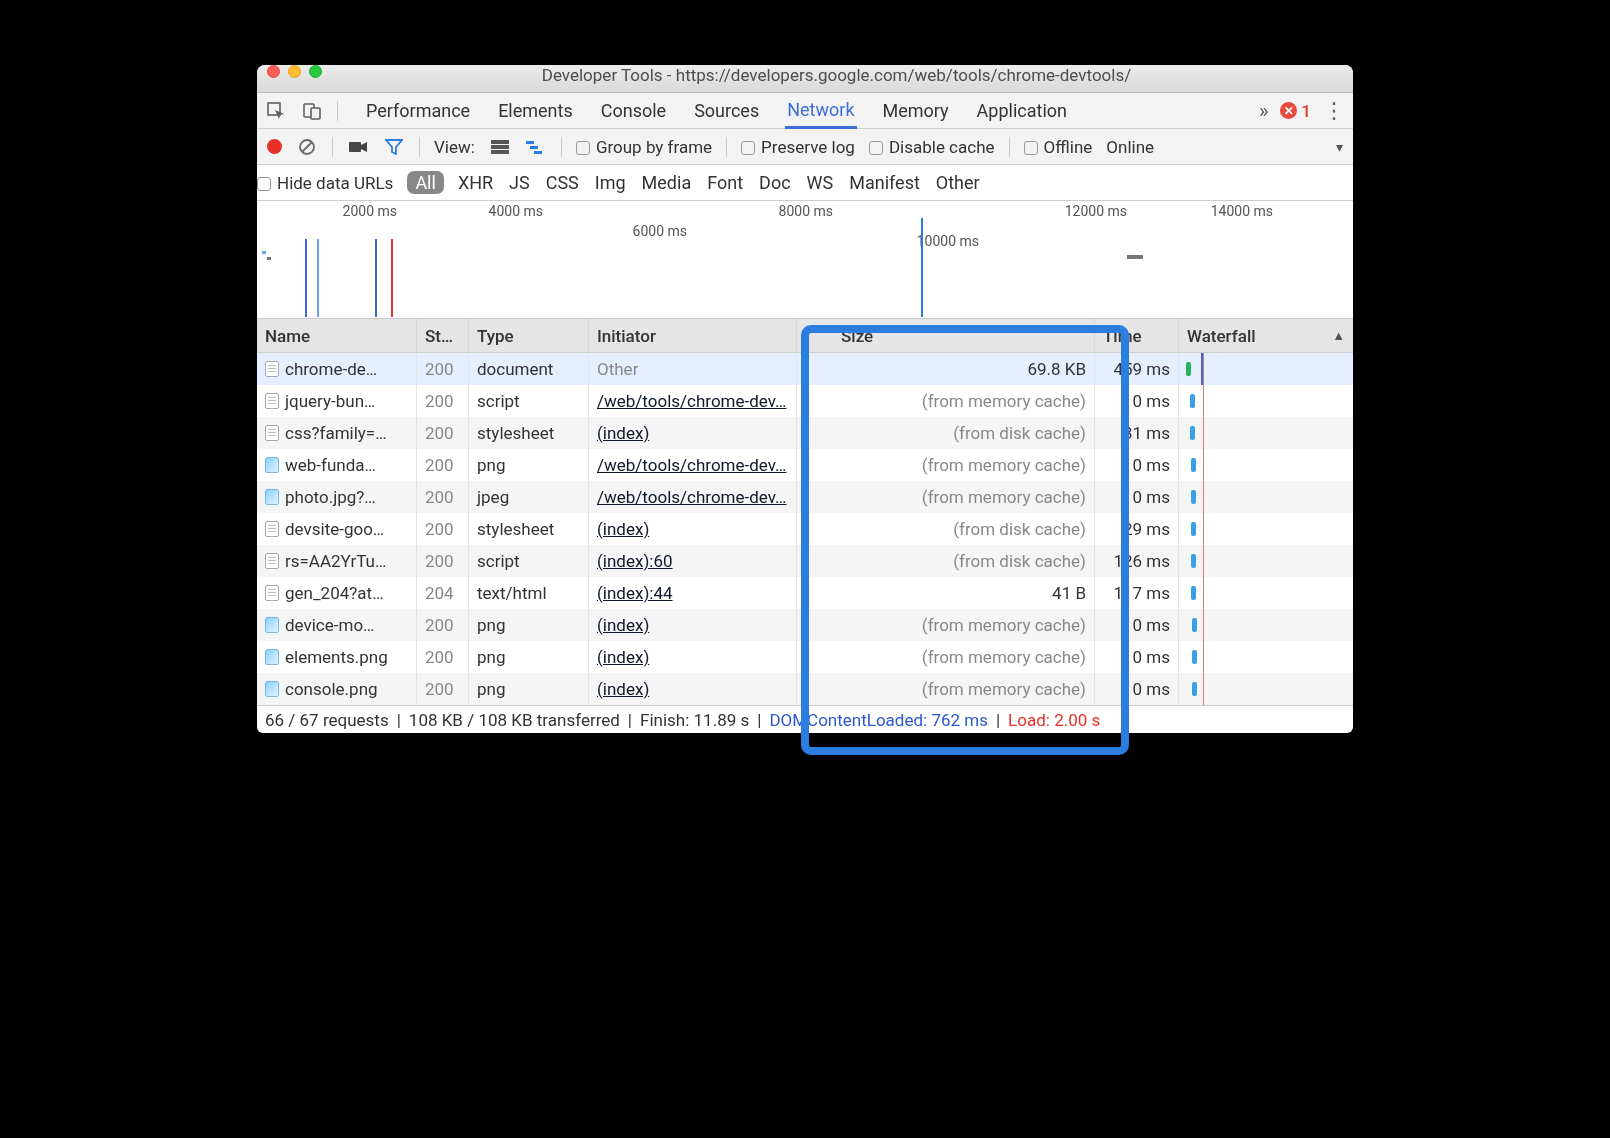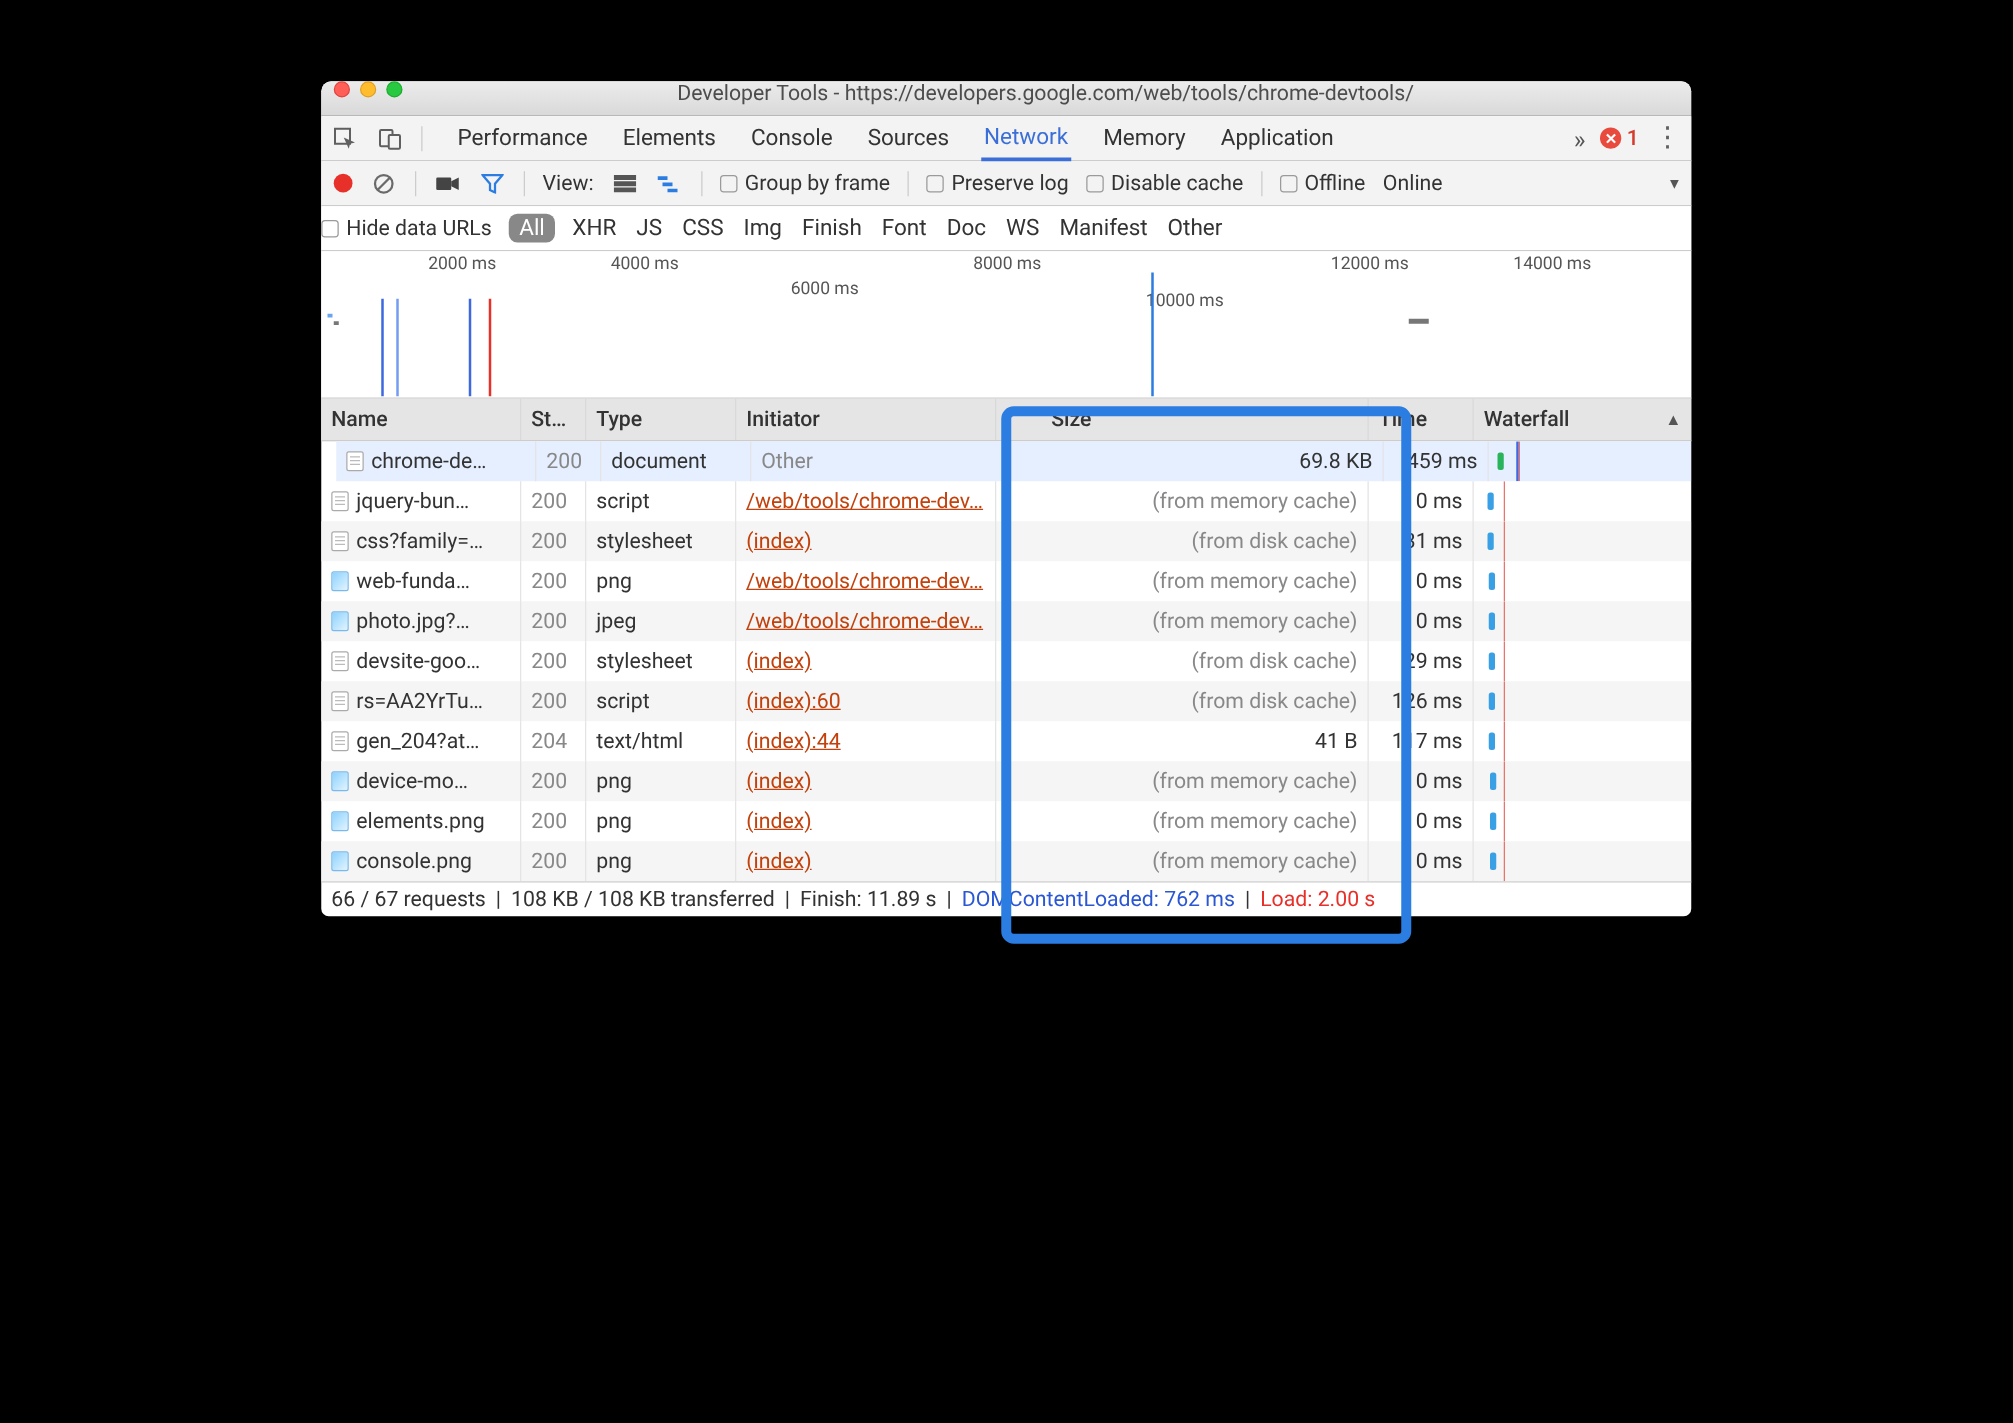--- a/index.html
+++ b/index.html
@@ -99,25 +99,25 @@
   .grid-head {
     background:#e5e5e5; border-bottom:1px solid #ccc; height:34px; font-size:17px; color:#333; font-weight:500;
   }
   .grid-head > div { padding:0 8px; border-right:1px solid #d9d9d9; height:100%; display:flex; align-items:center; overflow:hidden; white-space:nowrap; }
   .grid-head > div:last-child { border-right:none; }
   .grid-head .waterfall-head { justify-content:space-between; }
   .sort-arrow { color:#555; font-size:13px;}
   .rows { max-height: 360px; overflow:hidden; }
   .grid-row { height:32px; font-size:17px; color:#333;}
   .grid-row.alt { background:#f5f5f5; }
-  .grid-row.sel { background:#e6efff;margin-left:12px; }
+  .grid-row.sel { background:#e6efff; }
   .grid-row > div { padding:0 8px; border-right:1px solid #e4e4e4; height:100%; display:flex; align-items:center; white-space:nowrap; overflow:hidden; text-overflow:ellipsis; }
   .grid-row > div:last-child{ border-right:none;}
   .c-status{ color:#888;}
-  .c-init{ color:#c2410c; text-decoration:underline;}
+  .c-init{ color:#0f172a; text-decoration:underline;}
   .c-init.plain{ color:#888; text-decoration:none;}
   .c-size{ justify-content:flex-end; color:#888;}
   .c-size.bold{ color:#333;}
   .c-time{ justify-content:flex-end;}
   .c-name{ gap:6px; color:#333;}
   .file-ico{ width:14px; height:16px; border:1px solid #aaa; border-radius:2px; background:#fff; display:inline-block; flex-shrink:0; position:relative;}
   .file-ico::after{ content:""; position:absolute; left:2px; right:2px; top:3px; height:1px; background:#bbb; box-shadow:0 3px 0 #bbb, 0 6px 0 #bbb;}
   .file-ico.img{ background:linear-gradient(135deg,#8bd2ff,#e3f4ff); border-color:#7abaea;}
   .file-ico.img::after{ display:none;}
   .wf-cell{ position:relative; }
@@ -237,21 +237,21 @@
   </div>
 
   <div class="filters-row">
     <label><span class="chk"></span><span class="lbl">Hide data URLs</span></label>
     <span class="pill">All</span>
     <div class="filter-list" id="filter-list">
         <span class="filter-item">XHR</span>
         <span class="filter-item">JS</span>
         <span class="filter-item">CSS</span>
         <span class="filter-item">Img</span>
-        <span class="filter-item">Finish</span>
+        <span class="filter-item">Media</span>
         <span class="filter-item">Font</span>
         <span class="filter-item">Doc</span>
         <span class="filter-item">WS</span>
         <span class="filter-item">Manifest</span>
         <span class="filter-item">Other</span>
       </div>
   </div>
 
   <div class="overview">
     <div class="ticks" id="ticks">

